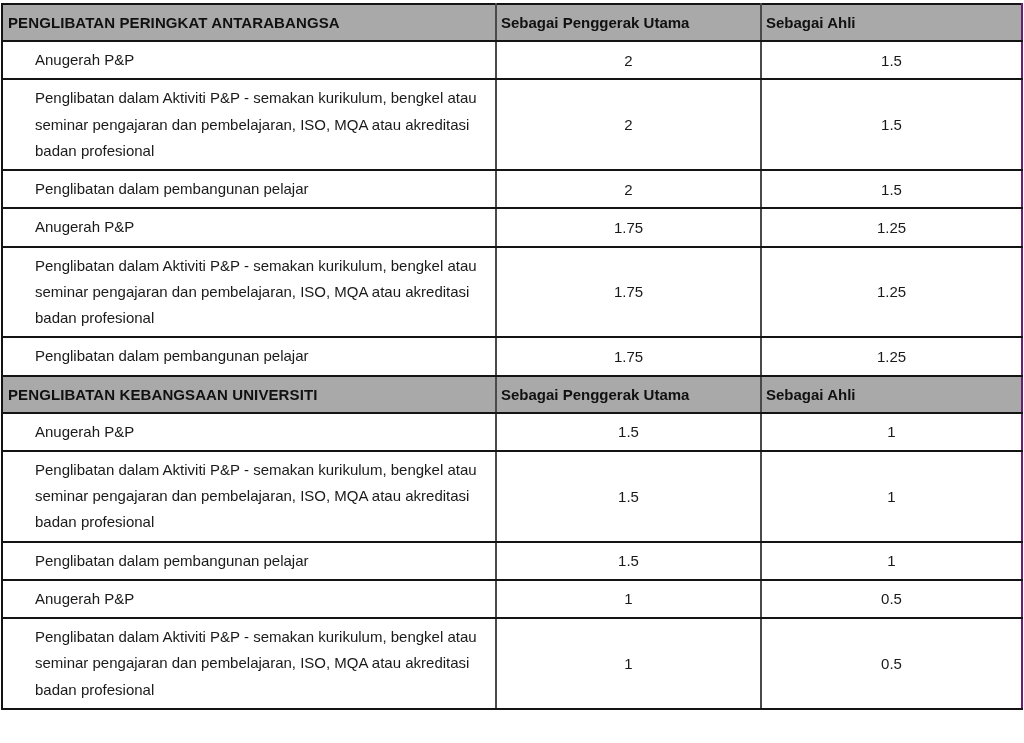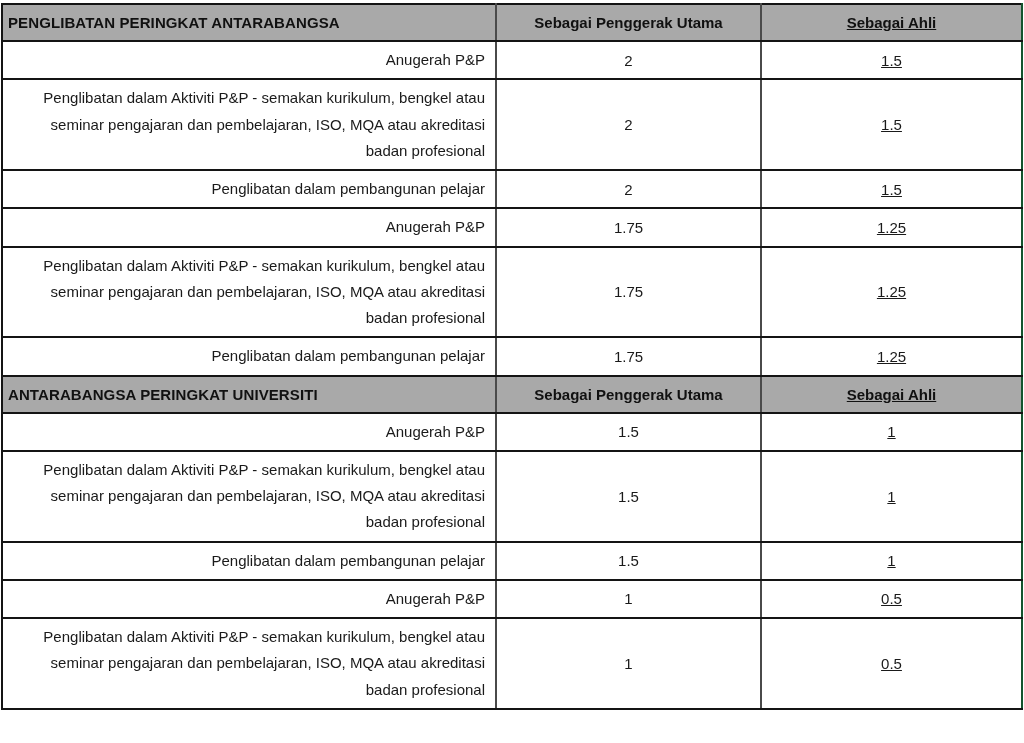--- a/index.html
+++ b/index.html
@@ -28,40 +28,39 @@
   table.matrix td {
     border-top: 2px solid #141414;
     border-bottom: 2px solid #141414;
     border-left: 2px solid #4a4a4a;
     border-right: 2px solid #4a4a4a;
     vertical-align: middle;
     font-size: 15px;
     box-sizing: border-box;
   }
   table.matrix tr td:first-child { border-left: 2px solid #141414; }
-  table.matrix tr td:last-child  { border-right: 2px solid #14532d; text-decoration: underline; }
+  table.matrix tr td:last-child  { border-right: 2px solid #701a75; }
 
   tr.section-row td {
     background: #a9a9a9;
     font-weight: bold;
     height: 37px;
     color: #111111;
   }
   td.sec-title {
     text-align: left;
     padding: 2px 6px 2px 5px;
     font-size: 15px;
     letter-spacing: 0.1px;
   }
   td.col-head {
-    text-align: center;
     padding: 2px 4px;
   }
   td.row-label {
-    text-align: right;
+    text-align: left;
     padding: 5px 10px 5px 32px;
     line-height: 1.75;
     background: #ffffff;
   }
   td.val {
     text-align: center;
     background: #ffffff;
     padding: 2px 4px;
   }
   tr.r-single td { height: 35px; }
@@ -110,21 +109,21 @@
         <td class="val">1.75</td>
         <td class="val">1.25</td>
       </tr>
       <tr class="r-single">
         <td class="row-label">Penglibatan dalam pembangunan pelajar</td>
         <td class="val">1.75</td>
         <td class="val">1.25</td>
       </tr>
 
       <tr class="section-row">
-        <td class="sec-title">ANTARABANGSA PERINGKAT UNIVERSITI</td>
+        <td class="sec-title">PENGLIBATAN KEBANGSAAN UNIVERSITI</td>
         <td class="col-head">Sebagai Penggerak Utama</td>
         <td class="col-head">Sebagai Ahli</td>
       </tr>
       <tr class="r-single">
         <td class="row-label">Anugerah P&amp;P</td>
         <td class="val">1.5</td>
         <td class="val">1</td>
       </tr>
       <tr class="r-tall">
         <td class="row-label">Penglibatan dalam Aktiviti P&amp;P - semakan kurikulum, bengkel atau seminar pengajaran dan pembelajaran, ISO, MQA atau akreditasi badan profesional</td>

